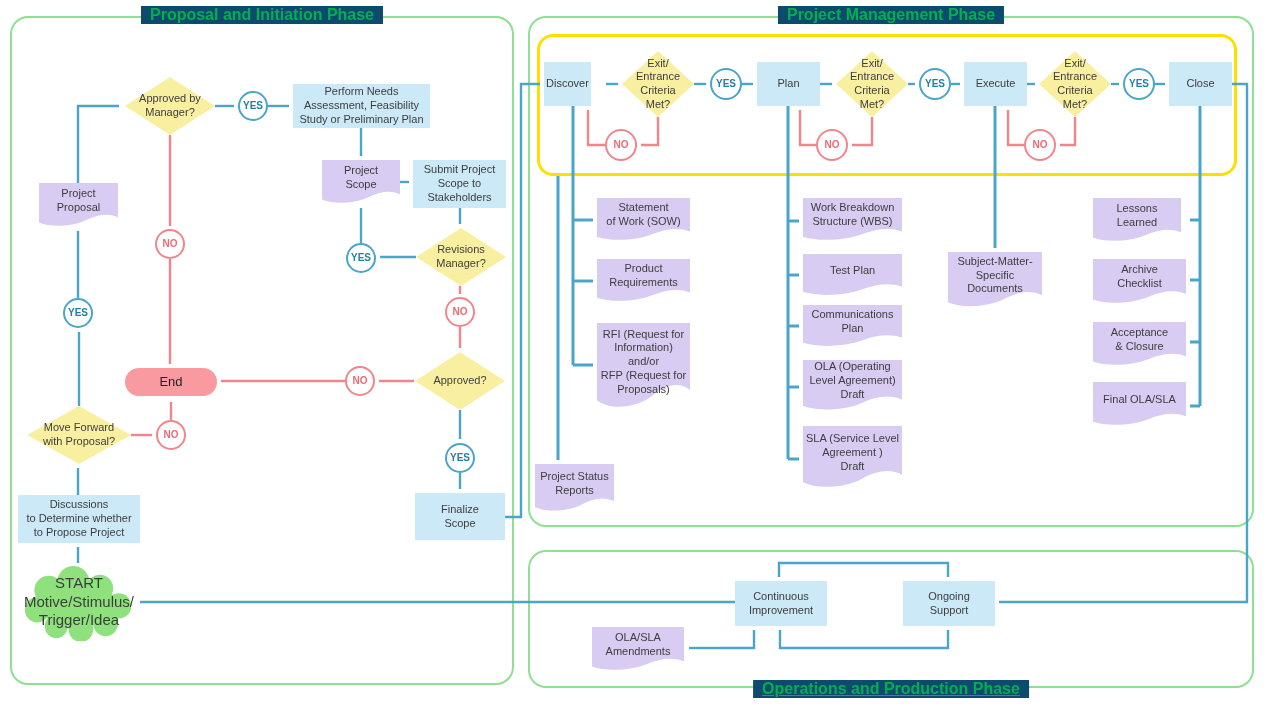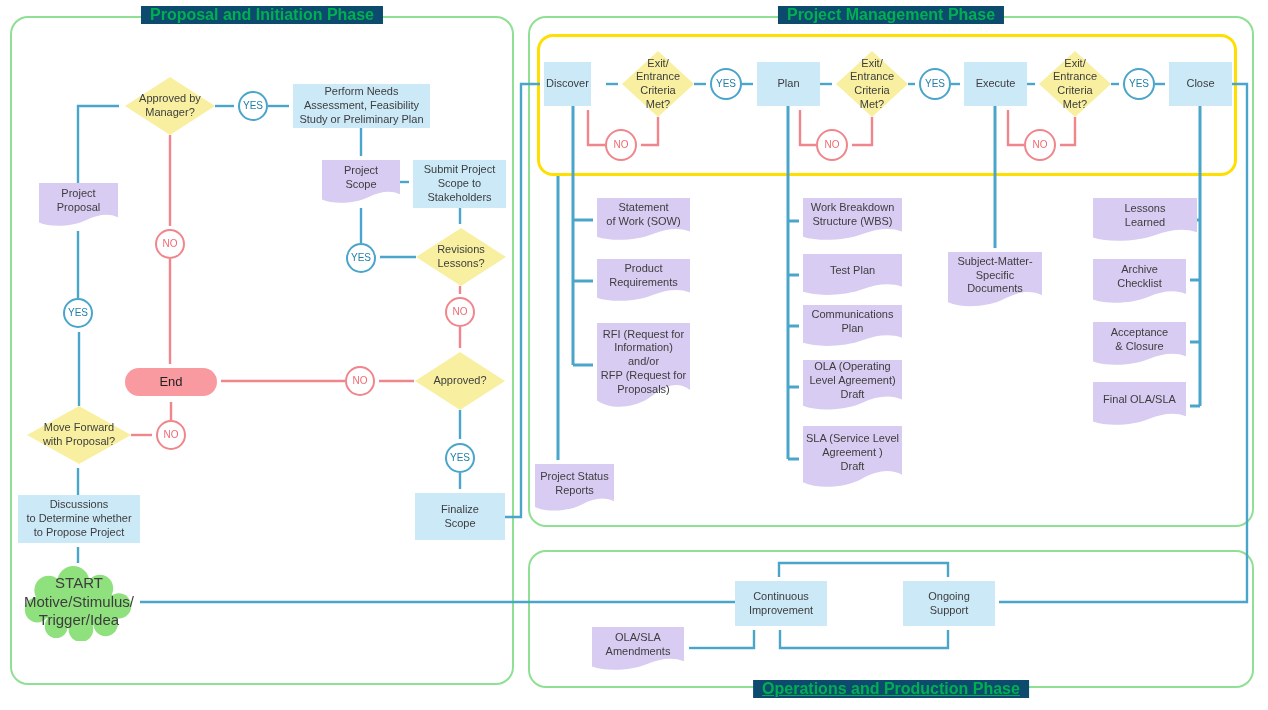--- a/index.html
+++ b/index.html
@@ -20,21 +20,21 @@
 
   .node{position:absolute;display:flex;align-items:center;justify-content:center;
         text-align:center;font-size:11px;line-height:1.25;color:#3d3d3d;box-sizing:border-box;}
   .lbl{white-space:pre-line;position:relative;}
   .box{background:#cce9f8;}
   .diamond .dbg{position:absolute;inset:0;background:#f8f0a0;
                 clip-path:polygon(50% 0,100% 50%,50% 100%,0 50%);}
   .doc .docbg{position:absolute;inset:0;width:100%;height:100%;}
   .doc .docbg path{fill:#d8ccf2;}
   .doc .lbl{padding-bottom:10px;}
-  .circ{border-radius:50%;background:#ffffff;font-weight:normal;font-size:10px;}
+  .circ{border-radius:50%;background:#ffffff;font-weight:bold;font-size:10px;}
   .circ.yes{border:2.5px solid #4aa5cb;color:#1f7fa8;}
   .circ.no{border:2.5px solid #f0868c;color:#ef6a72;}
   .endpill{background:#f99aa1;border-radius:14px;font-size:13px;color:#222222;}
   .cloud svg{position:absolute;inset:0;width:100%;height:100%;}
   .cloud{font-size:15px;}
 </style>
 </head>
 <body>
 
 <div id="canvas">
@@ -154,21 +154,21 @@
 Scope</span>
   </div>
   <div class="node box" style="left:413px;top:160px;width:93px;height:48px">
     <span class="lbl">Submit Project
 Scope to
 Stakeholders</span>
   </div>
   <div class="node diamond" style="left:416px;top:228px;width:90px;height:58px">
     <div class="dbg"></div>
     <span class="lbl">Revisions
-Lessons?</span>
+Manager?</span>
   </div>
   <div class="node circ yes" style="left:346px;top:243px;width:30px;height:30px">
     <span class="lbl">YES</span>
   </div>
   <div class="node circ no" style="left:445px;top:297px;width:30px;height:30px">
     <span class="lbl">NO</span>
   </div>
   <div class="node diamond" style="left:415px;top:352px;width:90px;height:58px">
     <div class="dbg"></div>
     <span class="lbl">Approved?</span>
@@ -351,21 +351,21 @@
 Draft</span>
   </div>
   <div class="node doc" style="left:948px;top:252px;width:94px;height:57px">
     <svg class="docbg" viewBox="0 0 100 50" preserveAspectRatio="none">
         <path d="M0,0 H100 V38 C88,33 74,35 60,41 C44,48 16,50 0,44 Z"></path>
       </svg>
     <span class="lbl">Subject-Matter-
 Specific
 Documents</span>
   </div>
-  <div class="node doc" style="left:1093px;top:198px;width:104px;height:45px">
+  <div class="node doc" style="left:1093px;top:198px;width:88px;height:45px">
     <svg class="docbg" viewBox="0 0 100 50" preserveAspectRatio="none">
         <path d="M0,0 H100 V38 C88,33 74,35 60,41 C44,48 16,50 0,44 Z"></path>
       </svg>
     <span class="lbl">Lessons
 Learned</span>
   </div>
   <div class="node doc" style="left:1093px;top:259px;width:93px;height:46px">
     <svg class="docbg" viewBox="0 0 100 50" preserveAspectRatio="none">
         <path d="M0,0 H100 V38 C88,33 74,35 60,41 C44,48 16,50 0,44 Z"></path>
       </svg>

